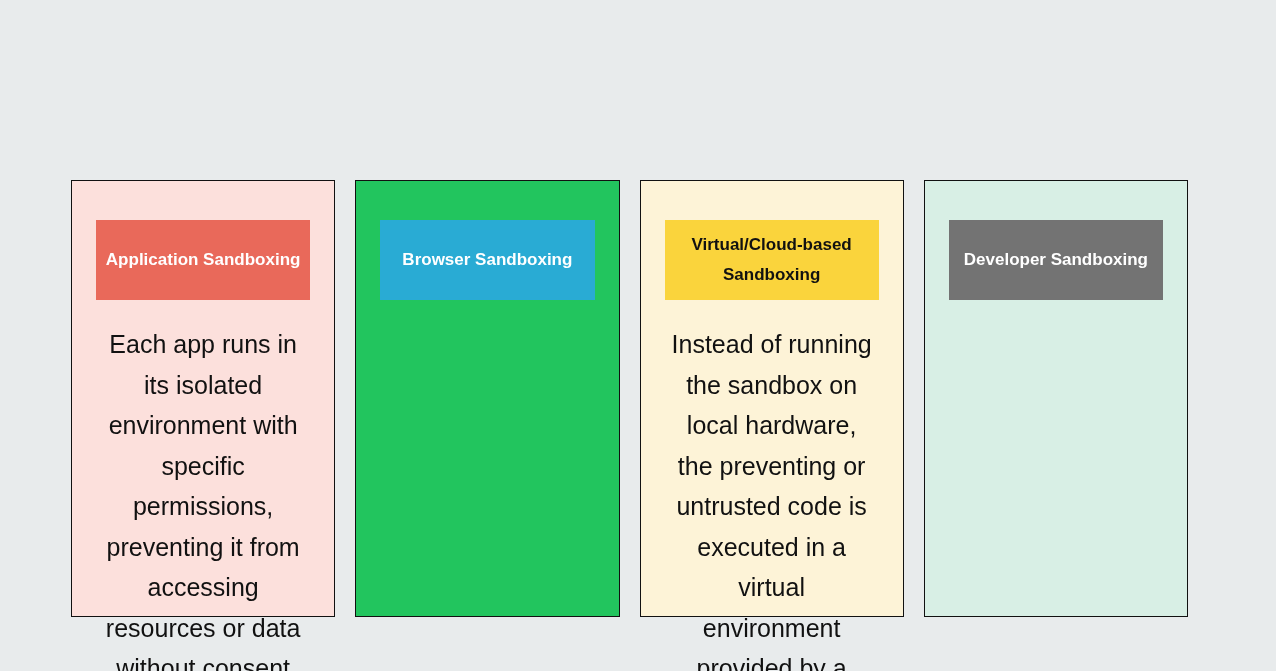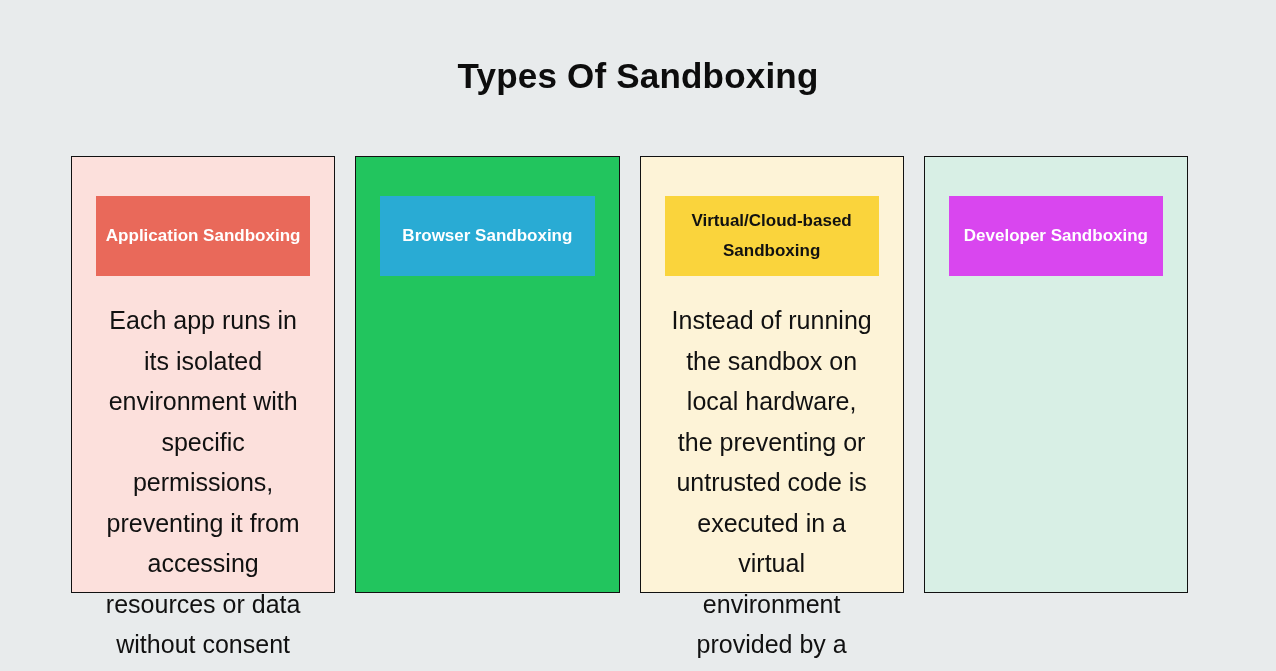--- a/index.html
+++ b/index.html
@@ -25,21 +25,21 @@
     left: 0;
     width: 1276px;
     text-align: center;
     font-size: 35px;
     font-weight: bold;
     color: #0d0d0d;
     letter-spacing: 0.2px;
   }
   .cards {
     position: absolute;
-    top: 156px;
+    top: 180px;
     left: 71px;
     width: 1117px;
     height: 437px;
     display: flex;
     gap: 20px;
   }
   .card {
     flex: 1 1 0;
     border: 1.5px solid #111111;
     box-sizing: border-box;
@@ -77,28 +77,27 @@
   
   .card-browser    { background: #22c55e; }
   .card-browser .card-header { background: #29abd4; color: #ffffff; }
 
   
   .card-virtual    { background: #fdf3d7; }
   .card-virtual .card-header { background: #fad43c; color: #111111; }
 
   
   .card-dev        { background: #d8efe5; }
-  .card-dev .card-header   { background: #d946ef; color: #ffffff; }
+  .card-dev .card-header   { background: #737373; color: #ffffff; }
 </style>
 </head>
 <body>
 
 <div class="page">
 
-  <div class="page-title">Types Of Sandboxing</div>
 
   <div class="cards">
 
     <div class="card card-app">
       <div class="card-header">Application Sandboxing</div>
       <div class="card-body">Each app runs in its isolated environment with specific permissions, preventing it from accessing resources or data without consent</div>
     </div>
 
     <div class="card card-browser">
       <div class="card-header">Browser Sandboxing</div>

